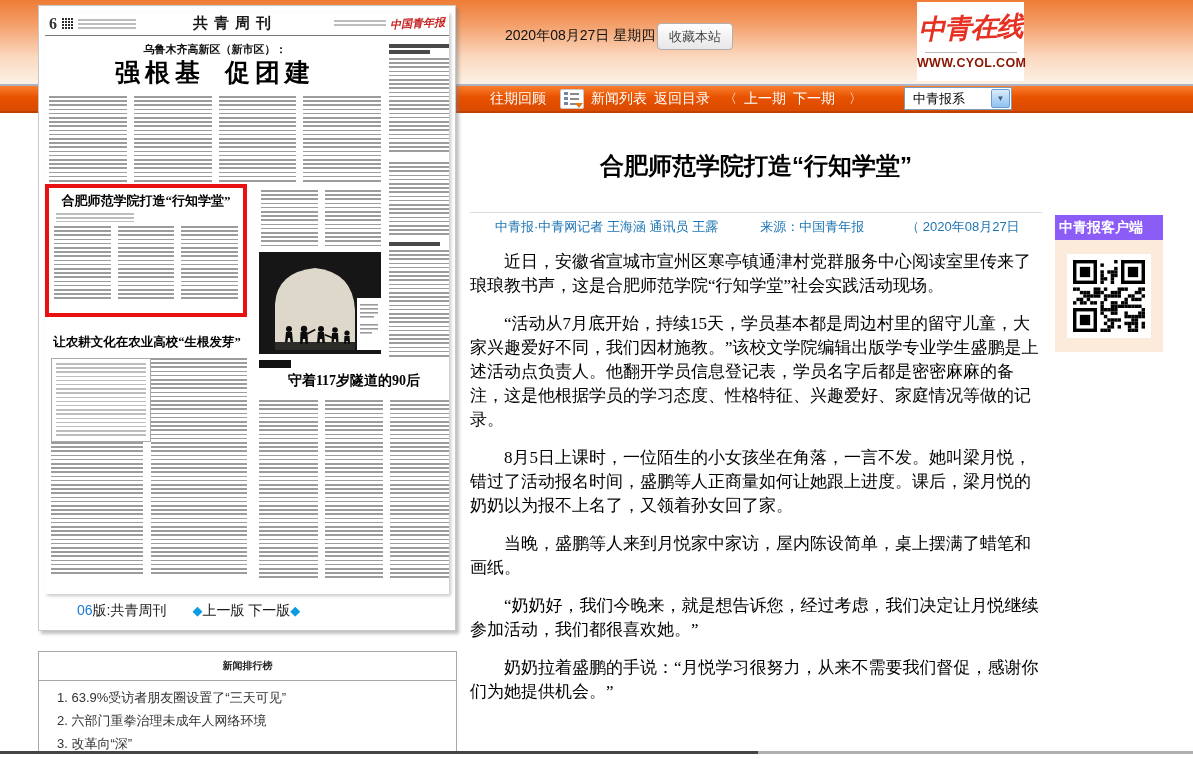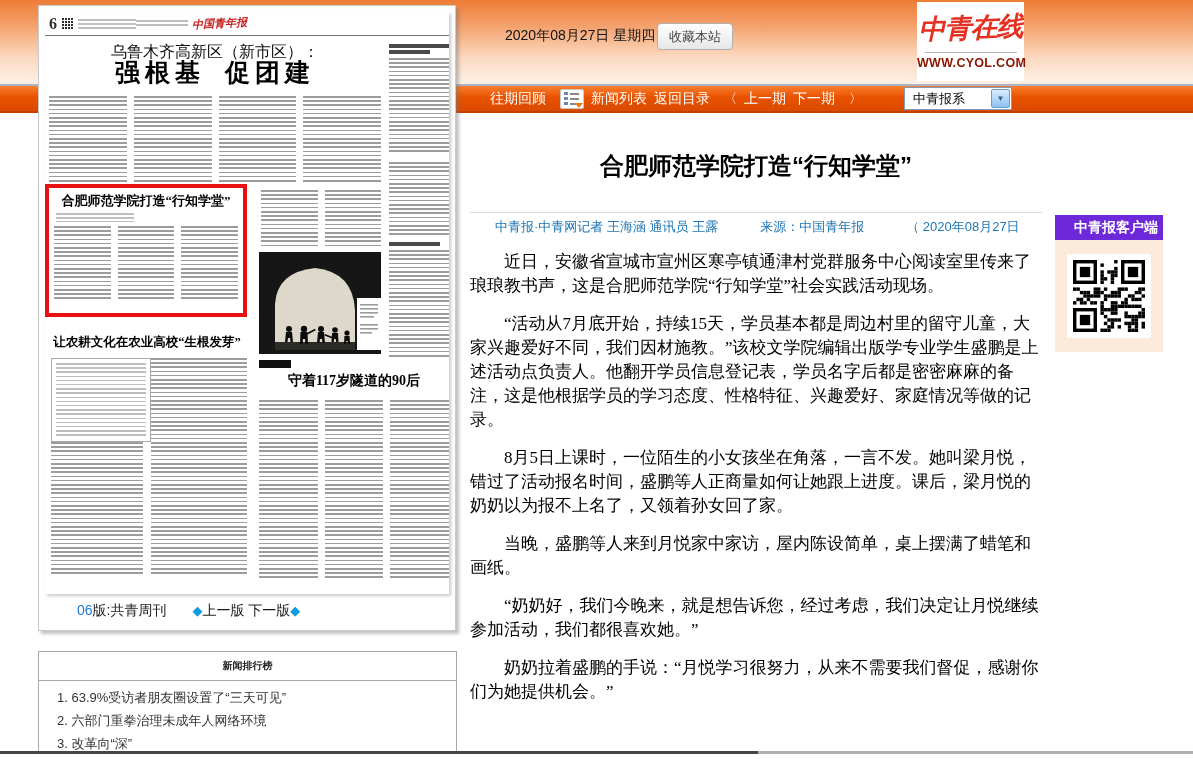--- a/index.html
+++ b/index.html
@@ -60,21 +60,21 @@
     background-image:repeating-linear-gradient(0deg,#fff 0 1px,transparent 1px 3px),
       repeating-linear-gradient(90deg,#fff 0 1px,transparent 1px 3px);}
   .p-meta{width:58px;height:10px;margin-left:4px;}
   .p-mast{flex:1;text-align:center;font-family:"Liberation Serif",serif;font-weight:bold;
     font-size:15px;letter-spacing:6px;color:#1a1a1a;}
   .p-meta2{width:52px;height:8px;margin-right:4px;}
   .p-logo{font-family:"Liberation Serif",serif;font-style:italic;font-weight:bold;
     font-size:11px;color:#c62222;transform:rotate(-3deg);white-space:nowrap;}
 
   .p-kicker{position:absolute;left:30px;top:30px;width:280px;text-align:center;
-    font-size:16px;font-weight:normal;color:#111;}
+    font-size:11px;font-weight:bold;color:#111;}
   .p-head-main{position:absolute;left:30px;top:44px;width:280px;text-align:center;
     font-family:Liberation Mono, monospace;font-size:25px;font-weight:bold;letter-spacing:5px;color:#000;}
   .p-colsA{position:absolute;left:4px;top:84px;width:332px;height:88px;}
   .p-colsA>div{height:88px;}
   .p-rightcol{position:absolute;left:344px;top:30px;width:60px;height:326px;}
   .p-midcols{position:absolute;left:216px;top:178px;width:120px;height:58px;}
   .p-midcols>div{height:58px;}
 
   .p-redbox{position:absolute;left:0px;top:172px;width:202px;height:133px;background:#fff;
     border:4px solid #e81010;box-sizing:border-box;padding:4px 5px;}
@@ -118,22 +118,22 @@
   .a-divider{margin-top:30px;border-top:1px solid #dcdcdc;}
   .a-meta{margin-top:5px;padding-left:25px;font-size:13px;color:#2076b4;white-space:nowrap;}
   .a-meta span{margin-right:42px;}
   .a-meta span:last-child{margin-right:0;}
   .a-body{margin-top:6px;font-size:17px;line-height:24px;color:#000;
     font-family:"Liberation Serif",serif;}
   .a-body p{margin:14px 0;text-indent:2em;}
 
   
   .app-widget{position:absolute;left:1055px;top:215px;width:108px;z-index:5;}
-  .app-hdr{height:25px;background:#6d28d9;color:#fff;font-size:14px;font-weight:bold;
-    line-height:25px;padding-left:19px;}
+  .app-hdr{height:25px;background:#8b5cf6;color:#fff;font-size:14px;font-weight:bold;
+    line-height:25px;padding-left:4px;}
   .app-body{height:112px;background:#fcebdb;display:flex;align-items:center;justify-content:center;}
   .qr-pad{width:84px;height:84px;background:#fff;display:flex;align-items:center;justify-content:center;}
 
   
   .bottom-mask{position:absolute;left:0;top:754px;width:1193px;height:5px;background:#fff;z-index:49;}
   .bl-dark{position:absolute;left:0;top:751px;width:758px;height:3px;background:#454545;z-index:50;}
   .bl-light{position:absolute;left:758px;top:751px;width:435px;height:3px;background:#b0b0b0;z-index:50;}
 </style>
 </head>
 <body>
@@ -175,20 +175,21 @@
     </span>
   </div>
 
   <div class="paper-panel">
     <div class="paper">
 
       <div class="p-hdr">
         <span class="p-no">6</span>
         <span class="p-qr"></span>
         <span class="p-meta ftl"></span>
+        <span class="p-mast">共青周刊</span>
         <span class="p-meta2 ftl"></span>
         <span class="p-logo">中国青年报</span>
       </div>
 
       <div class="p-kicker">乌鲁木齐高新区（新市区）：</div>
       <div class="p-head-main">强根基 促团建</div>
 
       <div class="p-colsA cols">
         <div class="ft"></div>
           <div class="ft"></div>

